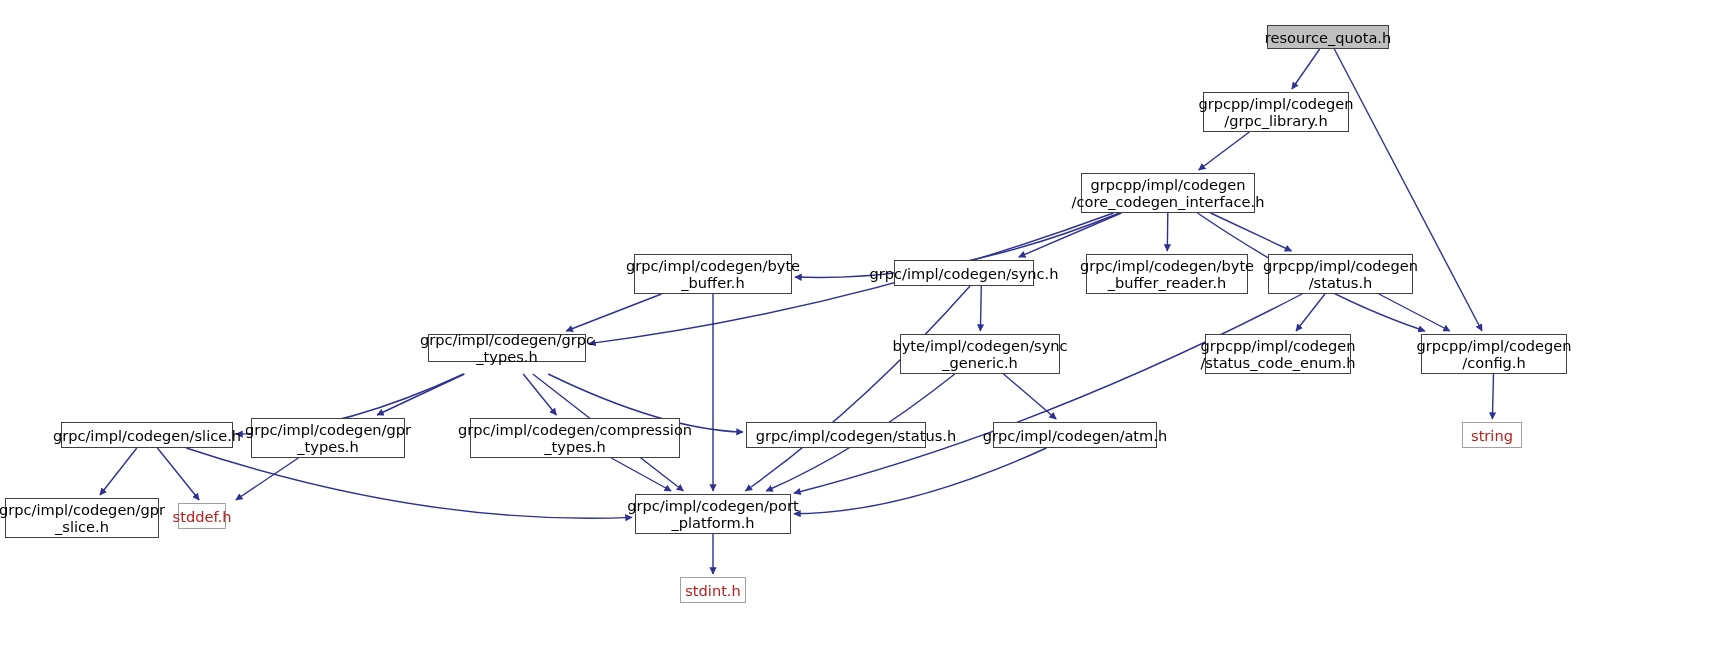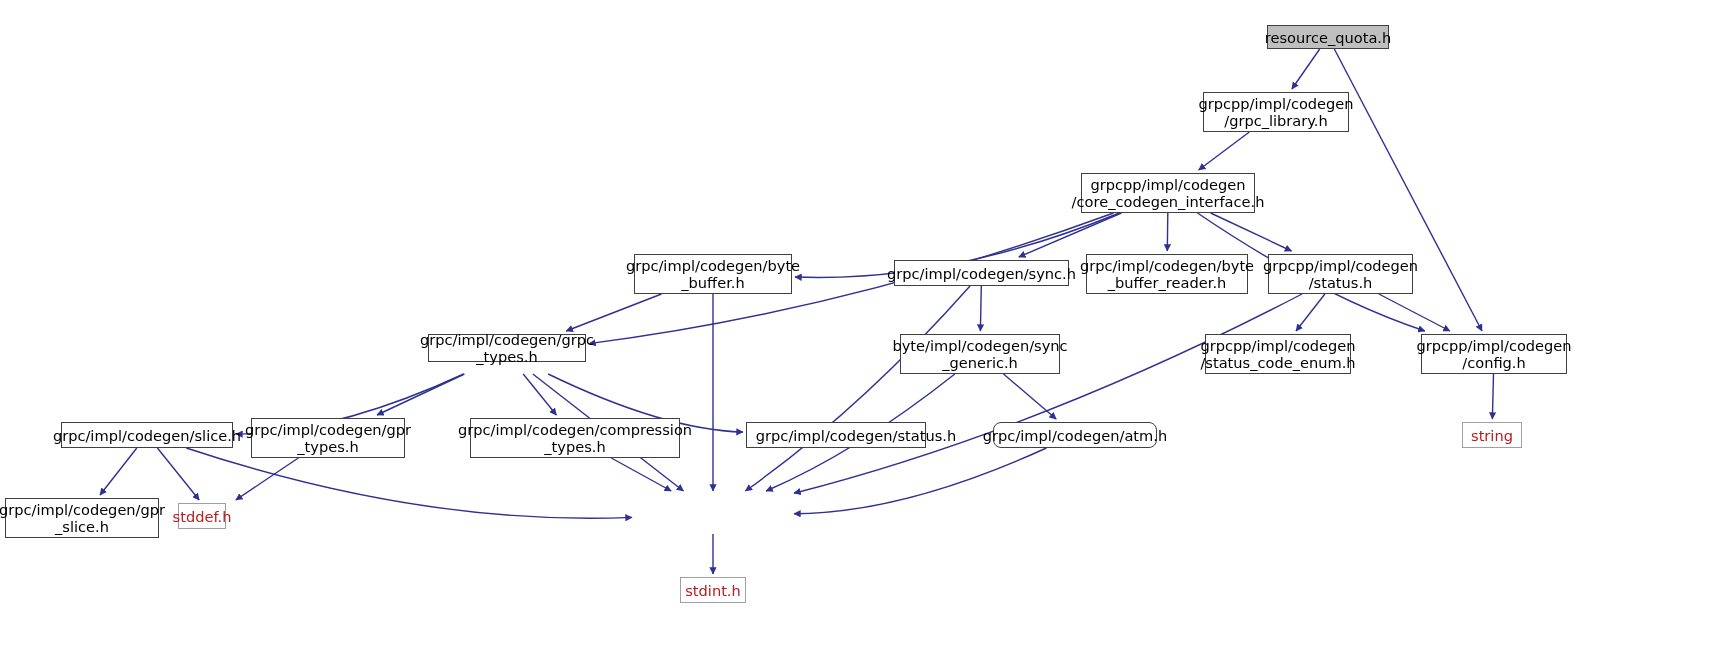--- a/index.html
+++ b/index.html
@@ -105,39 +105,41 @@
       </g>
   </svg>
   <div id="node-layer">
       <div class="node root" style="left: 1267px; top: 4px; width: 122px; height: 24px;">resource_quota.h</div>
       <div class="node strong" style="left: 1203px; top: 71px; width: 146px; height: 40px;">grpcpp/impl/codegen
 /grpc_library.h</div>
       <div class="node strong" style="left: 1081px; top: 152px; width: 174px; height: 40px;">grpcpp/impl/codegen
 /core_codegen_interface.h</div>
       <div class="node strong" style="left: 634px; top: 233px; width: 158px; height: 40px;">grpc/impl/codegen/byte
 _buffer.h</div>
-      <div class="node strong" style="left: 894px; top: 239px; width: 175px; height: 26px; text-align: right;">grpc/impl/codegen/sync.h</div>
+      <div class="node strong" style="left: 894px; top: 239px; width: 140px; height: 26px; text-align: right;">grpc/impl/codegen/sync.h</div>
       <div class="node strong" style="left: 1086px; top: 233px; width: 162px; height: 40px;">grpc/impl/codegen/byte
 _buffer_reader.h</div>
       <div class="node strong" style="left: 1268px; top: 233px; width: 145px; height: 40px;">grpcpp/impl/codegen
 /status.h</div>
       <div class="node strong" style="left: 428px; top: 313px; width: 158px; height: 28px;">grpc/impl/codegen/grpc
 _types.h</div>
       <div class="node strong" style="left: 900px; top: 313px; width: 160px; height: 40px;">byte/impl/codegen/sync
 _generic.h</div>
       <div class="node strong" style="left: 1205px; top: 313px; width: 146px; height: 40px;">grpcpp/impl/codegen
 /status_code_enum.h</div>
       <div class="node strong" style="left: 1421px; top: 313px; width: 146px; height: 40px;">grpcpp/impl/codegen
 /config.h</div>
       <div class="node strong" style="left: 61px; top: 401px; width: 172px; height: 26px;">grpc/impl/codegen/slice.h</div>
       <div class="node strong" style="left: 251px; top: 397px; width: 154px; height: 40px;">grpc/impl/codegen/gpr
 _types.h</div>
       <div class="node strong" style="left: 470px; top: 397px; width: 210px; height: 40px;">grpc/impl/codegen/compression
 _types.h</div>
       <div class="node strong" style="left: 746px; top: 401px; width: 180px; height: 26px; padding-left: 40px;">grpc/impl/codegen/status.h</div>
-      <div class="node strong" style="left: 993px; top: 401px; width: 164px; height: 26px; border-radius: 8px;">grpc/impl/codegen/atm.h</div>
+      <div class="node strong" style="left: 993px; top: 401px; width: 164px; height: 26px;">grpc/impl/codegen/atm.h</div>
       <div class="node muted" style="left: 1462px; top: 401px; width: 60px; height: 26px;">string</div>
       <div class="node strong" style="left: 5px; top: 477px; width: 154px; height: 40px;">grpc/impl/codegen/gpr
 _slice.h</div>
       <div class="node muted" style="left: 178px; top: 482px; width: 48px; height: 26px;">stddef.h</div>
+      <div class="node strong" style="left: 635px; top: 473px; width: 156px; height: 40px;">grpc/impl/codegen/port
+_platform.h</div>
       <div class="node muted" style="left: 680px; top: 556px; width: 66px; height: 26px;">stdint.h</div>
     </div>
 </div>
 
 </body></html>

